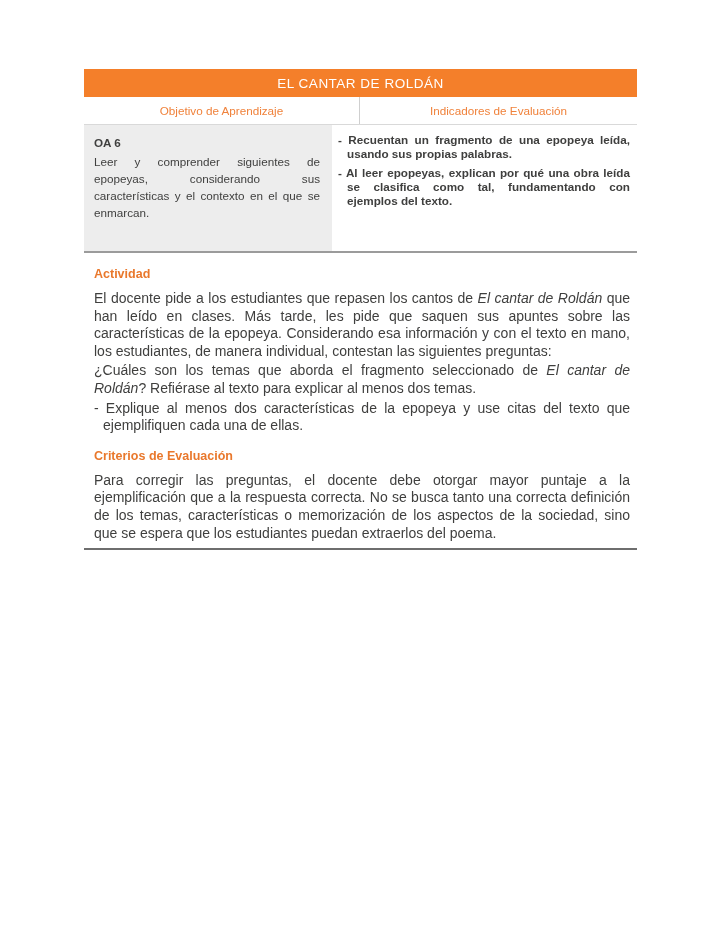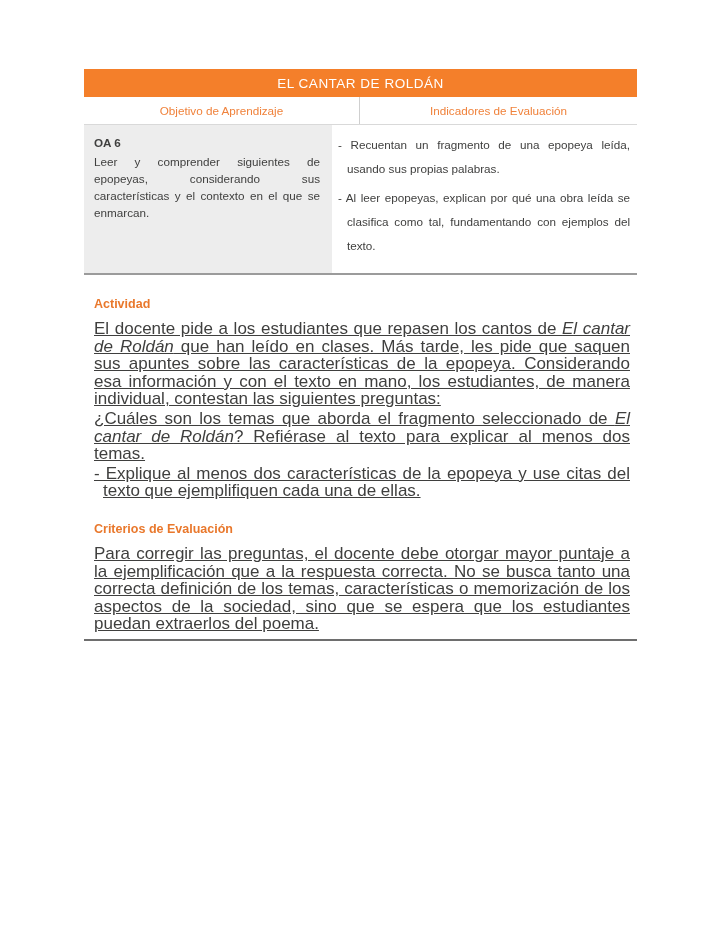--- a/index.html
+++ b/index.html
@@ -27,32 +27,31 @@
   .head-cell.c1 { width: 276px; border-right: 1px solid #CFCFCF; }
   .head-cell.c2 { flex: 1; text-align: center; }
   .body-row { display: flex; border-bottom: 2px solid #9B9B9B; min-height: 128px; }
   .cell-left {
     width: 248px; background: #EDEDED;
     padding: 9px 12px 12px 10px;
     font-size: 11.7px; line-height: 17px; text-align: justify;
   }
   .oa-code { font-weight: 700; margin-bottom: 2px; }
   .cell-right { flex: 1; padding: 8px 7px 10px 6px; font-size: 11.7px; }
-  .indicator { line-height: 24px; margin-bottom: 5px; text-align: justify; }
+  .indicator { line-height: 14px; margin-bottom: 5px; text-align: justify; font-weight: bold; }
 
   
   .section { padding-left: 10px; padding-right: 7px; }
   .section-heading {
     color: #E9782C; font-size: 12.5px; font-weight: 700;
-    margin-top: 22px; margin-bottom: 9px;
+    margin-top: 14px; margin-bottom: 9px;
   }
   .para {
-    font-size: 17px; line-height: 17.6px; text-align: justify;
+    font-size: 14px; line-height: 17.6px; text-align: justify;
     margin-bottom: 2px;
-    text-decoration: underline;
   }
   .hang { padding-left: 9px; text-indent: -9px; }
   em { font-style: italic; }
   .end-rule { border: none; border-top: 2px solid #6E6E6E; margin-top: 6px; }
 </style>
 </head>
 <body>
 
 <div class="page">
   <div class="content">

